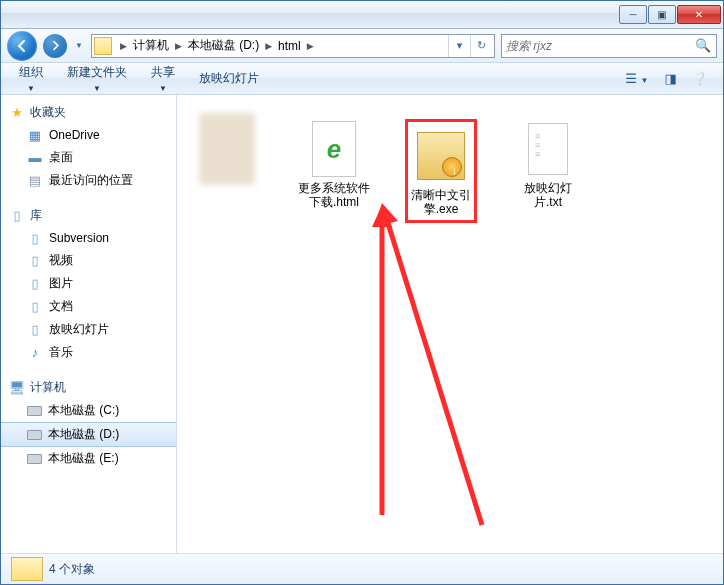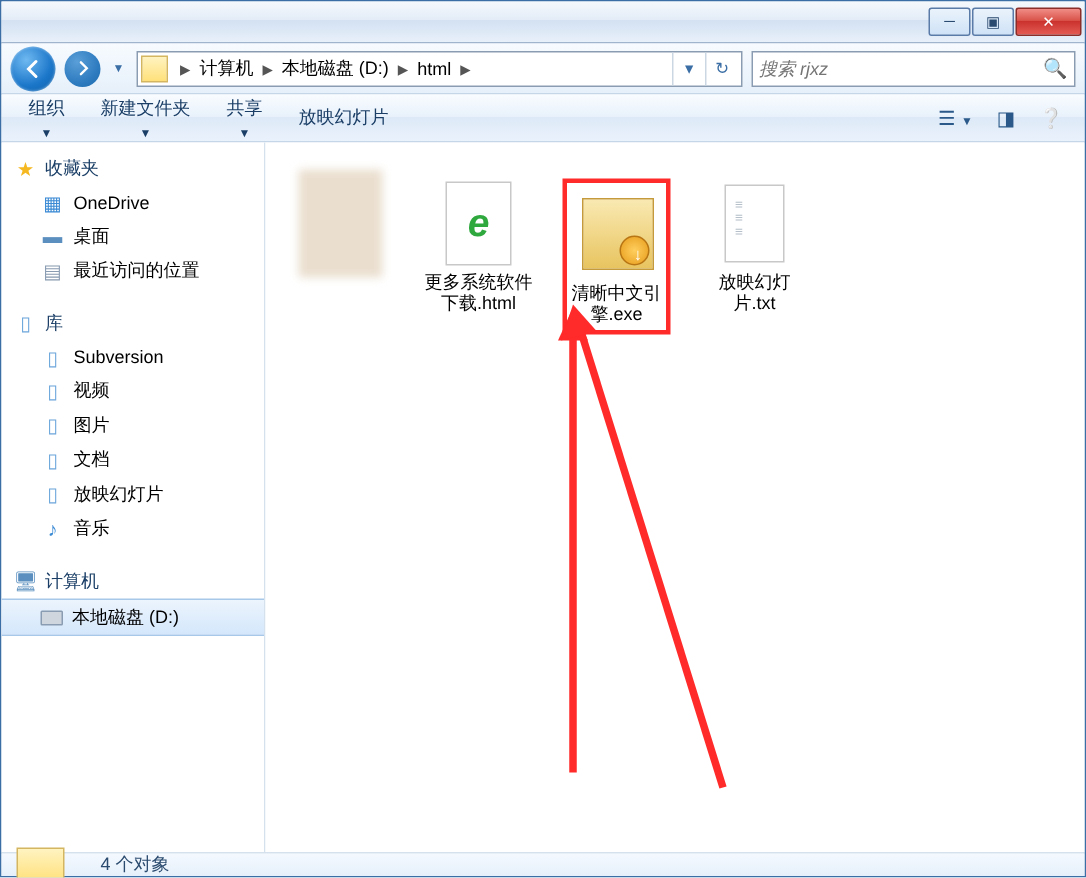--- a/index.html
+++ b/index.html
@@ -41,40 +41,40 @@
 .side-head { display: flex; align-items: center; gap: 5px; padding: 3px 8px; font-size: 12px; color: #1a3e66; cursor: pointer; }
 .side-item { display: flex; align-items: center; gap: 6px; padding: 3px 8px 3px 26px; font-size: 12px; color: #000; cursor: pointer; }
 .side-item.selected { background: linear-gradient(to bottom,#ecf4fd,#d4e7fb); border: 1px solid #a8c8ea; border-left: none; border-right: none; }
 .ico { width: 16px; height: 16px; display: inline-flex; align-items: center; justify-content: center; font-size: 13px; }
 .ico.star { color: #f5b821; }
 .ico.folder { background: linear-gradient(to bottom,#fff3c0,#ffe07a); border: 1px solid #d4b660; width: 14px; height: 11px; }
 .ico.drive { background: #cfd6dd; border: 1px solid #8a9cb2; width: 15px; height: 10px; border-radius: 1px; }
 .ico.lib { color: #6fa8dc; }
 
 
-.content { flex: 1; background: #fff; position: relative; padding: 24px 14px; display: flex; align-items: flex-start; gap: 20px; }
+.content { flex: 1; background: #fff; position: relative; padding: 24px 14px; display: flex; align-items: flex-start; gap: 35px; }
 .file { width: 72px; display: flex; flex-direction: column; align-items: center; cursor: pointer; }
 .file-thumb { width: 60px; height: 60px; display: flex; align-items: center; justify-content: center; position: relative; }
 .file-label { font-size: 12px; text-align: center; line-height: 14px; margin-top: 2px; color: #000; }
-.file.highlighted { border: 3px solid #ff2a2a; padding: 4px 2px; align-items: flex-end; }
+.file.highlighted { border: 3px solid #ff2a2a; padding: 4px 2px; }
 
 .thumb-person { width: 56px; height: 72px; background: #eadfcf; filter: blur(3px); border-radius: 2px; }
 .thumb-html { width: 44px; height: 56px; background: #fff; border: 1px solid #c8c8c8; position: relative; }
 .thumb-html::after { content: "e"; position: absolute; top: 50%; left: 50%; transform: translate(-50%,-50%); color: #2fa83e; font-size: 26px; font-weight: bold; font-style: italic; }
 .thumb-exe { width: 48px; height: 48px; background: linear-gradient(to bottom,#f9e9b2,#e8c45f); border: 1px solid #c49a3a; position: relative; }
 .thumb-exe::before { content: ""; position: absolute; right: 2px; bottom: 2px; width: 18px; height: 18px; background: radial-gradient(circle,#ffcf5e,#e69b1a); border-radius: 50%; border: 1px solid #b87514; }
 .thumb-exe::after { content: "↓"; position: absolute; right: 7px; bottom: 3px; color: #fff; font-size: 11px; font-weight: bold; }
 .thumb-txt { width: 40px; height: 52px; background: #fff; border: 1px solid #c8c8c8; position: relative; }
 .thumb-txt::before { content: "≡\A≡\A≡"; white-space: pre; position: absolute; top: 8px; left: 6px; color: #b6c0ca; font-size: 9px; line-height: 9px; }
 
 
 .red-arrow { position: absolute; pointer-events: none; }
 
 
-.statusbar { height: 16px; border-top: 1px solid #d6e1ee; background: linear-gradient(to bottom,#f4f9ff,#e6f0fa); display: flex; align-items: center; padding: 0 10px; gap: 24px; font-size: 12px; color: #2a4a6e; }
+.statusbar { height: 31px; border-top: 1px solid #d6e1ee; background: linear-gradient(to bottom,#f4f9ff,#e6f0fa); display: flex; align-items: center; padding: 0 10px; gap: 6px; font-size: 12px; color: #2a4a6e; }
 .status-icon { width: 32px; height: 24px; background: linear-gradient(to bottom,#fff3c0,#ffe07a); border: 1px solid #d4b660; }
 </style>
 </head>
 <body>
 
 <div class="window">
 
   <div class="titlebar">
     <div class="titlebar-btns">
       <div class="titlebar-btn">─</div>
@@ -183,23 +183,31 @@
         <div class="side-item">
             <span class="ico" style="color:#3a8ad4">♪</span>
             <span>音乐</span>
           </div>
       </div>
       <div class="side-group">
         <div class="side-head">
             <span class="ico" style="color:#5a8fbf">🖥</span>
             <span>计算机</span>
           </div>
+        <div class="side-item">
+            <span class="ico drive"></span>
+            <span>本地磁盘 (C:)</span>
+          </div>
         <div class="side-item selected">
             <span class="ico drive"></span>
             <span>本地磁盘 (D:)</span>
+          </div>
+        <div class="side-item">
+            <span class="ico drive"></span>
+            <span>本地磁盘 (E:)</span>
           </div>
       </div>
     </div>
 
     <div class="content">
       <div class="file">
         <div class="file-thumb">
             <div class="thumb-person"></div>
           </div>
         <div class="file-label"></div>

